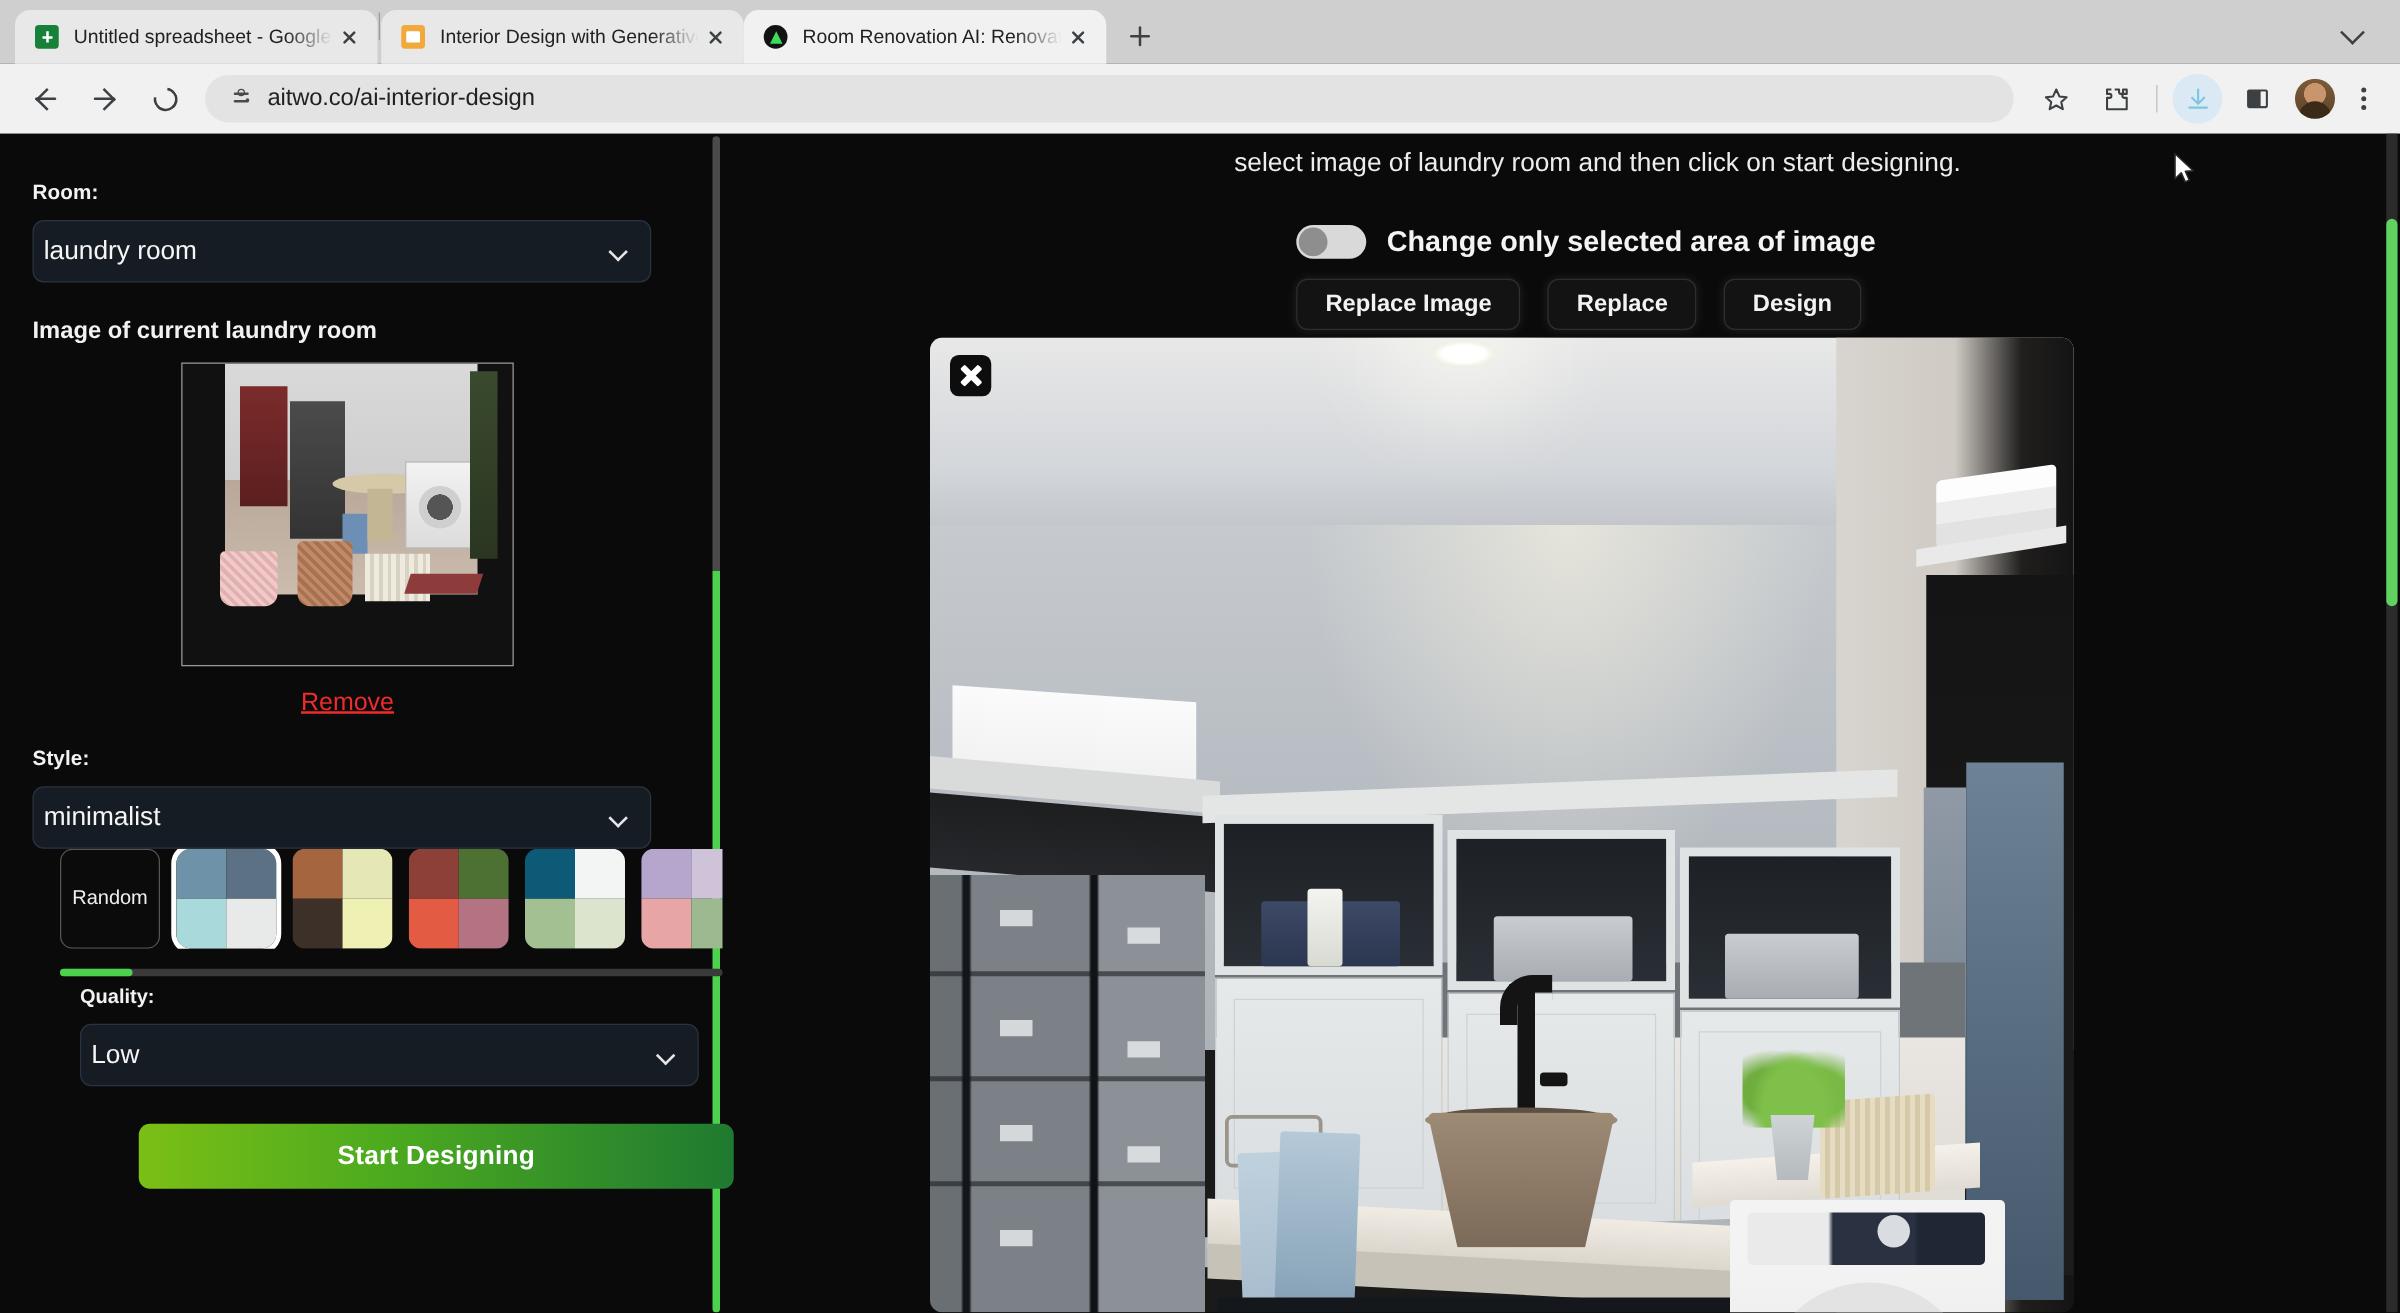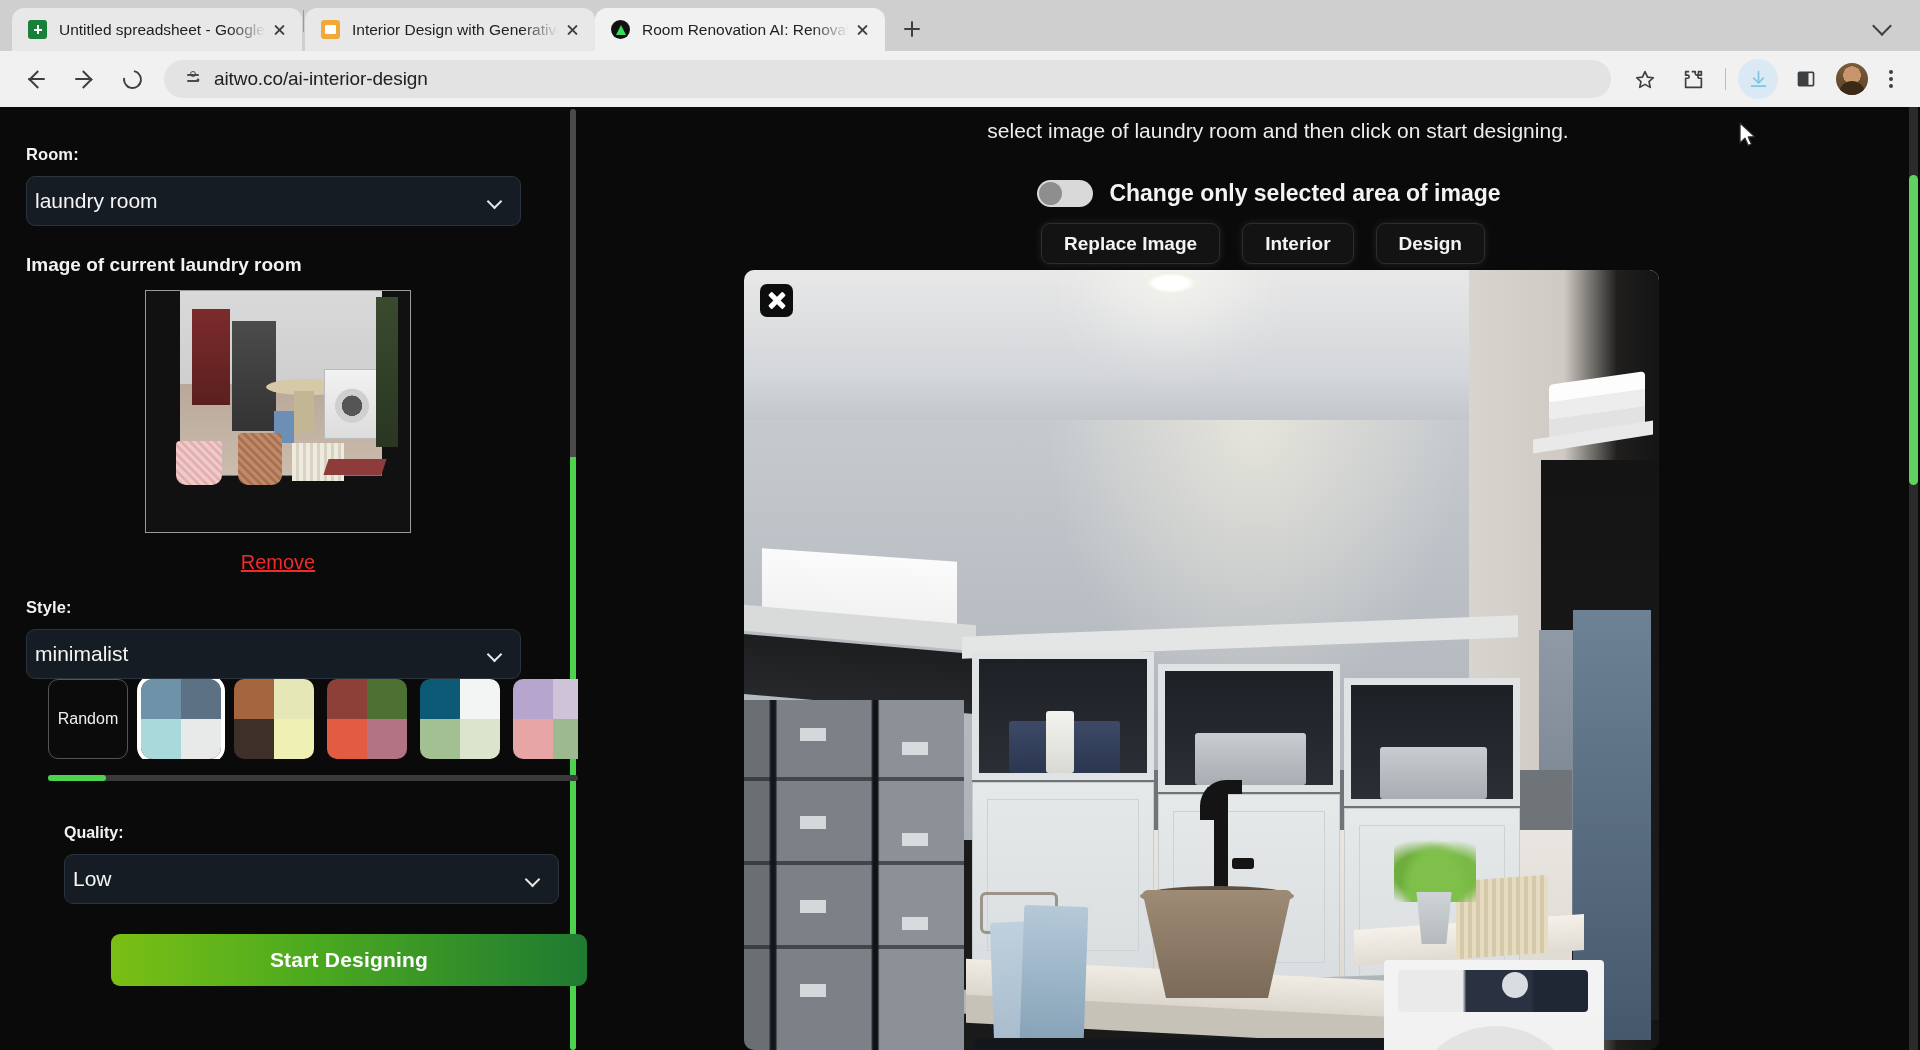--- a/index.html
+++ b/index.html
@@ -312,21 +312,21 @@
   .sw.selected { outline: 4px solid #ffffff; outline-offset: 0; border-radius: 12px; }
   .slider-track {
     margin: 16px 0 0 22px; width: 530px; height: 6px;
     background: #3a3a3a; border-radius: 3px; position: relative;
   }
   .slider-fill {
     position:absolute; left:0; top:0; height:6px; width: 58px;
     background: #4dd24d; border-radius: 3px;
   }
 
-  .qlabel { font-size:16px; font-weight:bold; color:#f2f2f2; margin: 43px 0 12px 38px; }
+  .qlabel { font-size:16px; font-weight:bold; color:#f2f2f2; margin: 8px 0 12px 38px; }
   .select-q { margin-left: 38px; }
 
   .start-btn {
     width: 476px; height: 52px;
     margin: 30px 0 0 85px;
     border-radius: 9px;
     background: linear-gradient(90deg, #7bbf15 0%, #4caa1f 42%, #1f7a31 100%);
     display:flex; align-items:center; justify-content:center;
     color:#fff; font-size: 21px; font-weight: bold;
     letter-spacing: 0.2px;
@@ -867,21 +867,21 @@
 
       <div class="toggle-row">
         <div class="toggle">
           <span class="knob"></span>
         </div>
         <span class="toggle-text">Change only selected area of image</span>
       </div>
 
       <div class="action-row">
         <div class="abtn">Replace Image</div>
-        <div class="abtn">Interior</div>
+        <div class="abtn">Replace</div>
         <div class="abtn">Design</div>
       </div>
 
       <div class="img-card">
         <div class="close-x"></div>
 
         <div class="scene">
           <div class="ceiling"></div>
           <div class="ceiling-light"></div>
           <div class="wall-back"></div>

